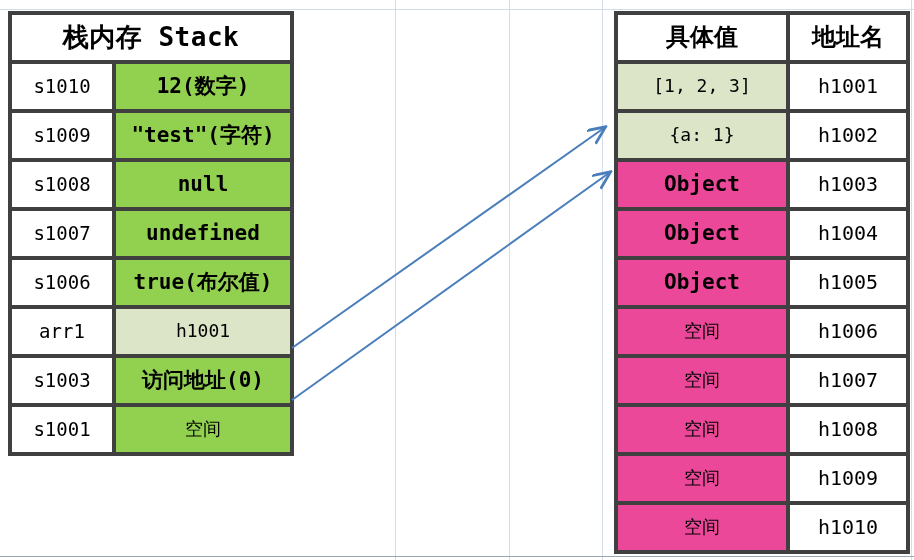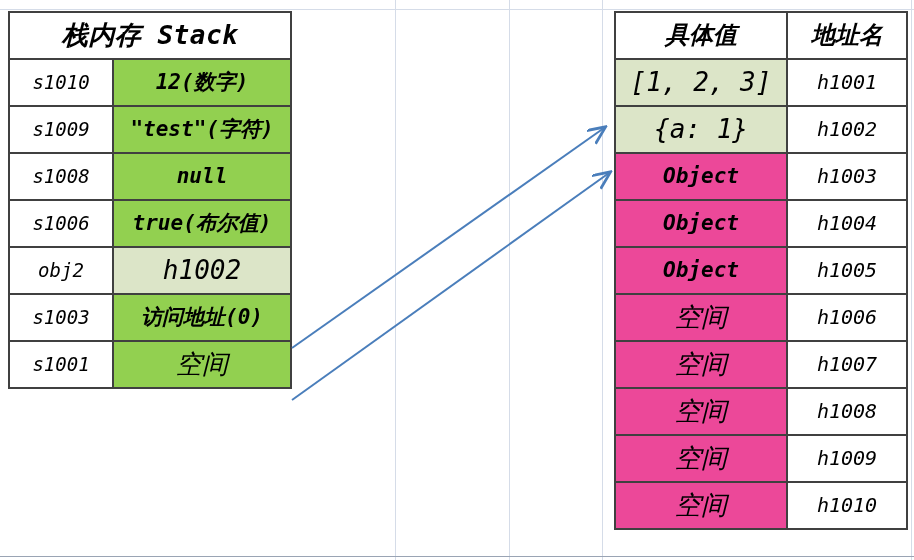--- a/index.html
+++ b/index.html
@@ -40,29 +40,28 @@
 
   
   .mem-table {
     position: absolute;
     border-collapse: collapse;
     table-layout: fixed;
     background: #ffffff;
     z-index: 2;
   }
   .mem-table td {
-    border: 2px solid #404040;
+    border: 4px solid #404040;
     text-align: center;
     vertical-align: middle;
     padding: 0;
     height: 45px;
     line-height: 1.05;
     color: #000000;
     white-space: nowrap;
-    font-style: italic;
   }
 
   #stack-table { left: 8px; top: 11px; width: 282px; }
   #heap-table  { left: 614px; top: 11px; width: 292px; }
 
   .col-name  { width: 104px; }
   .col-value { width: 178px; }
   .col-hvalue { width: 172px; }
   .col-haddr  { width: 120px; }
 
@@ -83,21 +82,21 @@
   .var-cell {
     font-size: 19px;
     font-weight: normal;
     background: #ffffff;
     margin-top: 48px;
   }
   .val-cell {
     font-size: 21px;
   }
   .val-cell.bold { font-weight: bold; font-size: 21px; }
-  .val-cell.plain { font-weight: normal; font-size: 26px; }
+  .val-cell.plain { font-weight: normal; font-size: 18px; }
 
   
   .fill-green { background: #92d050; }
   .fill-sage  { background: #dce5c8; }
   .fill-blue  { background: #ec4899; }
   .fill-white { background: #ffffff; }
 
   
   #arrow-layer {
     position: absolute;
@@ -134,26 +133,30 @@
     </tr>
     <tr>
       <td class="var-cell">s1009</td>
       <td class="val-cell bold fill-green">"test"(字符)</td>
     </tr>
     <tr>
       <td class="var-cell">s1008</td>
       <td class="val-cell bold fill-green">null</td>
     </tr>
     <tr>
+      <td class="var-cell">s1007</td>
+      <td class="val-cell bold fill-green">undefined</td>
+    </tr>
+    <tr>
       <td class="var-cell">s1006</td>
       <td class="val-cell bold fill-green">true(布尔值)</td>
     </tr>
     <tr>
-      <td class="var-cell">obj2</td>
-      <td class="val-cell plain fill-sage">h1002</td>
+      <td class="var-cell">arr1</td>
+      <td class="val-cell plain fill-sage">h1001</td>
     </tr>
     <tr>
       <td class="var-cell">s1003</td>
       <td class="val-cell bold fill-green">访问地址(0)</td>
     </tr>
     <tr>
       <td class="var-cell">s1001</td>
       <td class="val-cell plain fill-green">空间</td>
     </tr>
   </tbody>

